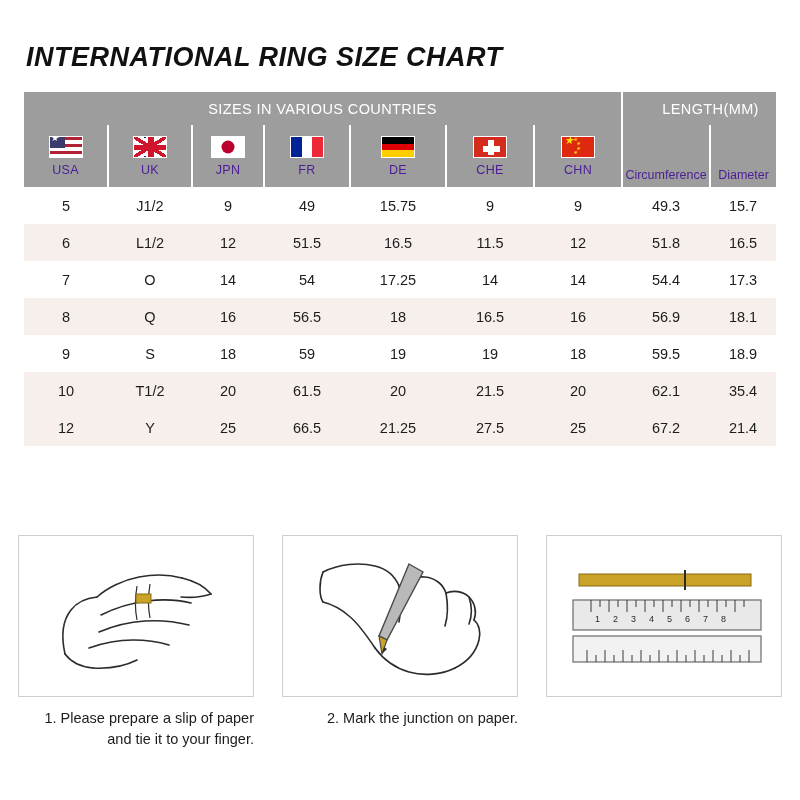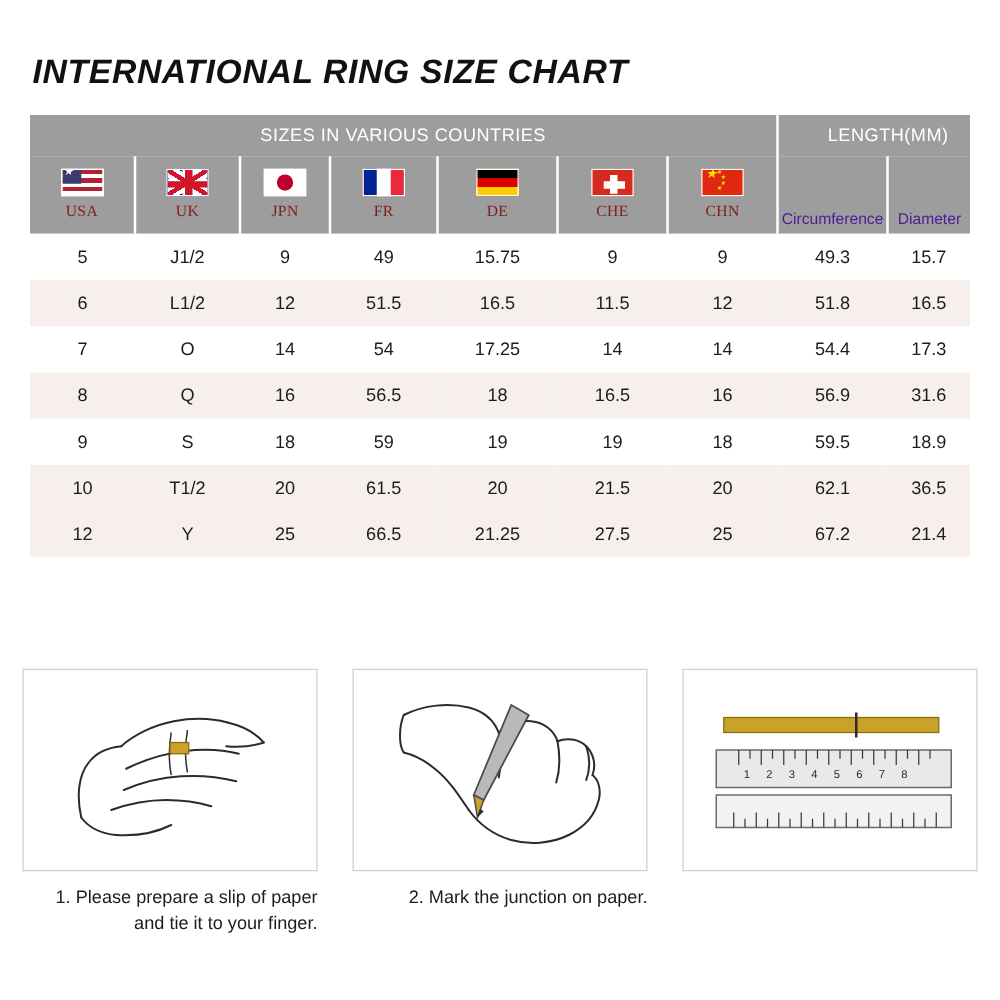--- a/index.html
+++ b/index.html
@@ -64,21 +64,21 @@
     justify-content: center;
     gap: 5px;
   }
   .flag {
     width: 34px; height: 22px;
     border: 1px solid #ffffff;
     position: relative;
     overflow: hidden;
     display: block;
   }
-  .ctylabel { font-size: 12.5px; color: #7f1d1d; letter-spacing: .3px; font-family: Liberation Serif, serif; }
+  .ctylabel { font-size: 12.5px; color: #4c1d95; letter-spacing: .3px; }
   .lenlabel {
     font-size: 12.5px;
     color: #4c1d95;
     display: block;
     padding-top: 38px;
     text-align: center;
   }
   tbody td {
     height: 37px;
     text-align: center;
@@ -276,21 +276,21 @@
         </tr>
         <tr class="alt">
           <td>8</td>
           <td>Q</td>
           <td>16</td>
           <td>56.5</td>
           <td>18</td>
           <td>16.5</td>
           <td>16</td>
           <td>56.9</td>
-          <td>31.6</td>
+          <td>18.1</td>
         </tr>
         <tr>
           <td>9</td>
           <td>S</td>
           <td>18</td>
           <td>59</td>
           <td>19</td>
           <td>19</td>
           <td>18</td>
           <td>59.5</td>
@@ -298,21 +298,21 @@
         </tr>
         <tr class="alt">
           <td>10</td>
           <td>T1/2</td>
           <td>20</td>
           <td>61.5</td>
           <td>20</td>
           <td>21.5</td>
           <td>20</td>
           <td>62.1</td>
-          <td>36.5</td>
+          <td>35.4</td>
         </tr>
         <tr class="alt">
           <td>12</td>
           <td>Y</td>
           <td>25</td>
           <td>66.5</td>
           <td>21.25</td>
           <td>27.5</td>
           <td>25</td>
           <td>67.2</td>

